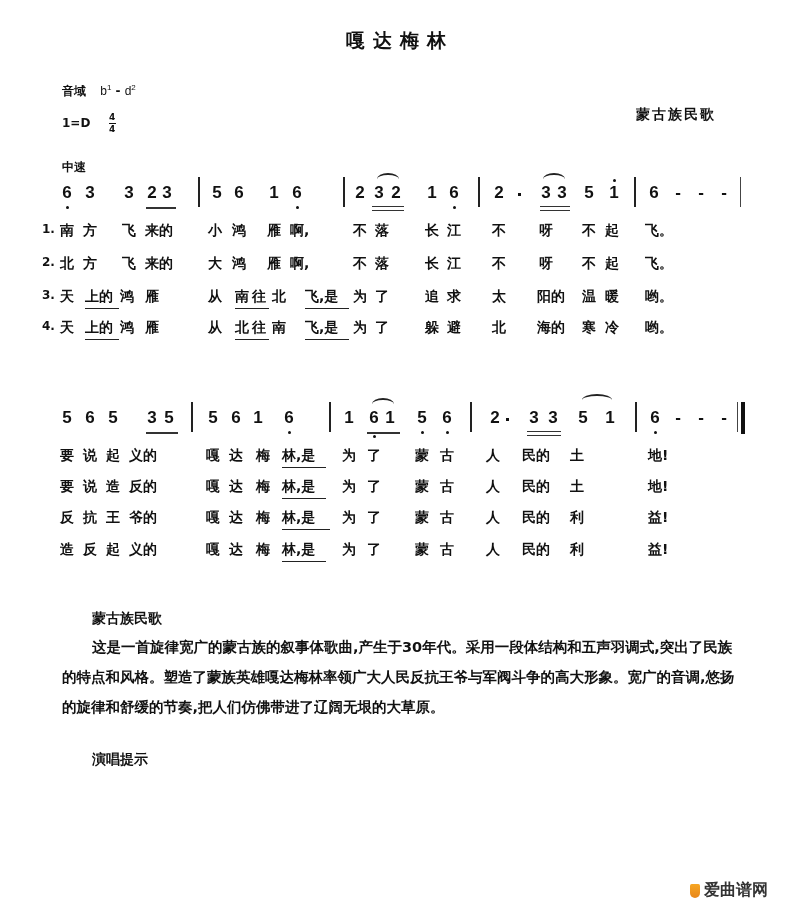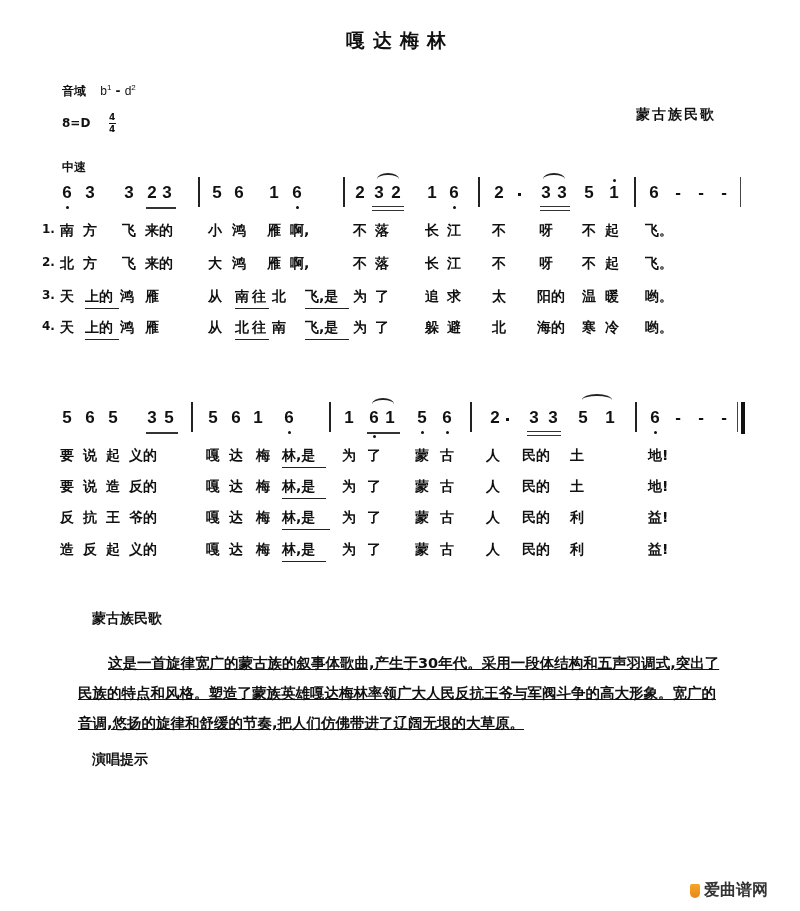--- a/index.html
+++ b/index.html
@@ -24,37 +24,37 @@
   .bar-final { position:absolute; width:4px; background:#111; height:32px; top:-6px; }
   .bar-thin { position:absolute; width:1px; background:#444; height:30px; top:-6px; }
   .tie { position:absolute; height:10px; border-top:2px solid #222; border-radius:50% 50% 0 0; }
   .aug { position:absolute; top:10px; width:3px; height:3px; background:#111; }
 
   .lyric { position:absolute; font-size:14px; }
   .lyric-ul { position:absolute; height:0; border-top:1px solid #222; }
 
   .section-head { left:92px; font-size:14px; font-weight:bold; }
   .para { left:62px; width:680px; font-size:14.5px; font-weight:bold; line-height:30px; white-space:normal; }
-  .para p { margin:16px;text-decoration:underline; }
+  .para p { margin:0; }
   .para .indent { text-indent:30px; }
   .watermark { left:690px; top:880px; font-size:16px; color:#333; }
   .wm-icon { display:inline-block; width:10px; height:14px; background:linear-gradient(#f6a623,#e8861a); border-radius:2px 2px 6px 6px; vertical-align:middle; margin-right:4px; }
 </style>
 </head>
 <body>
 
 <div class="abs title">嘎达梅林</div>
 
 <div class="abs meta" style="top:83px;">
   <span>音域</span>
   <span style="font-weight:normal;font-family:'Liberation Sans',sans-serif;margin-left:10px;"><span>b</span><sup>1</sup></span><span> - </span><span style="font-weight:normal;font-family:'Liberation Sans',sans-serif;"><span>d</span><sup>2</sup></span>
 </div>
 
 <div class="abs meta" style="top:113px;">
-  <span>8=D</span>
+  <span>1=D</span>
   <span class="frac">
     <span>4</span>
     <span class="line"></span>
     <span>4</span>
   </span>
 </div>
 
 <div class="abs meta" style="top:159px;">中速</div>
 
 <div class="abs attrib">蒙古族民歌</div>

